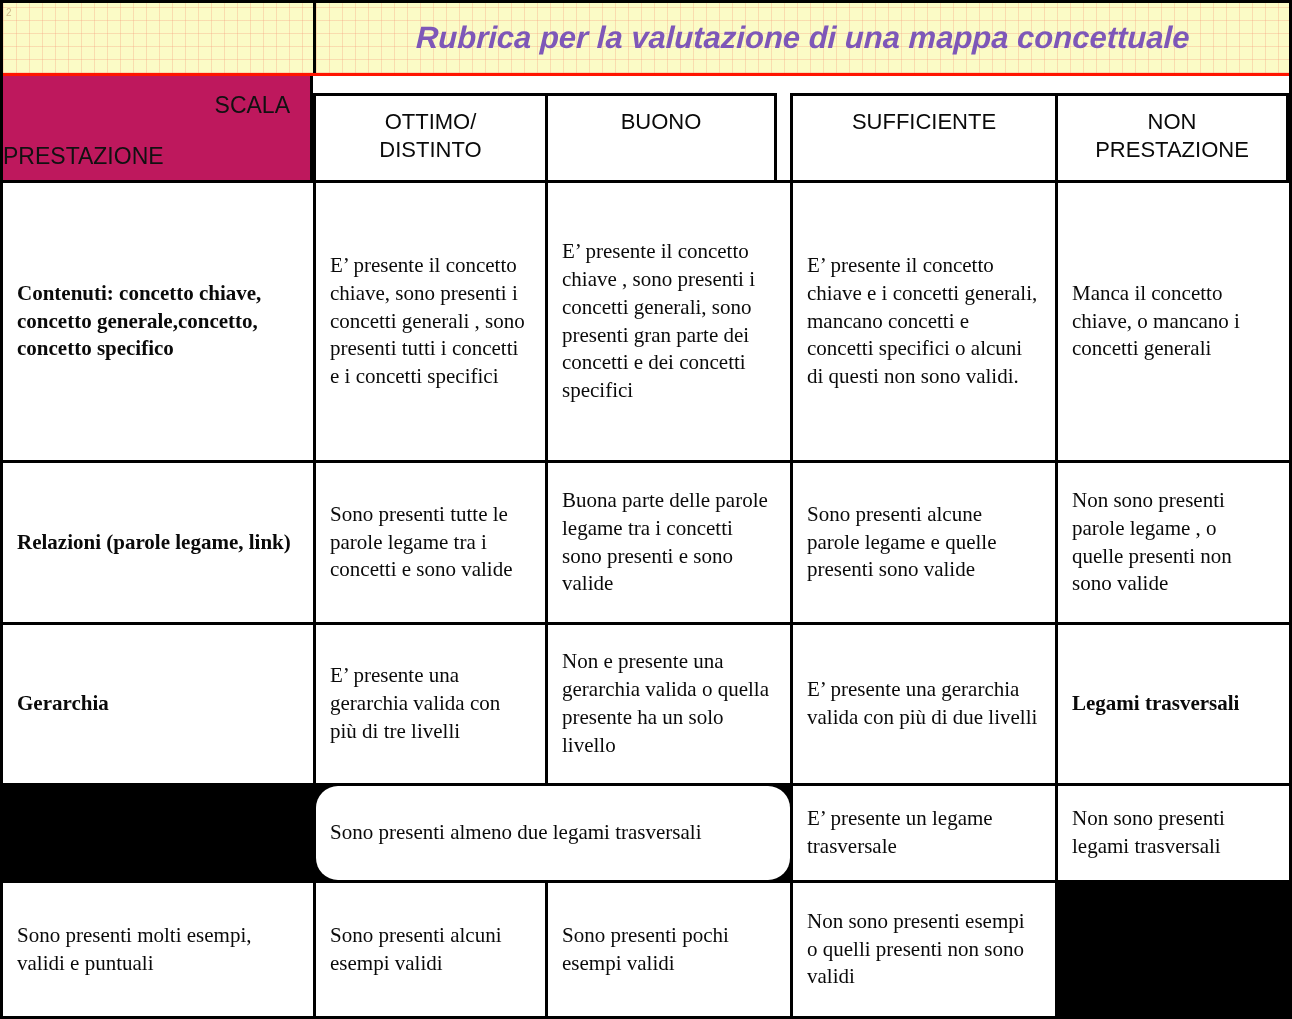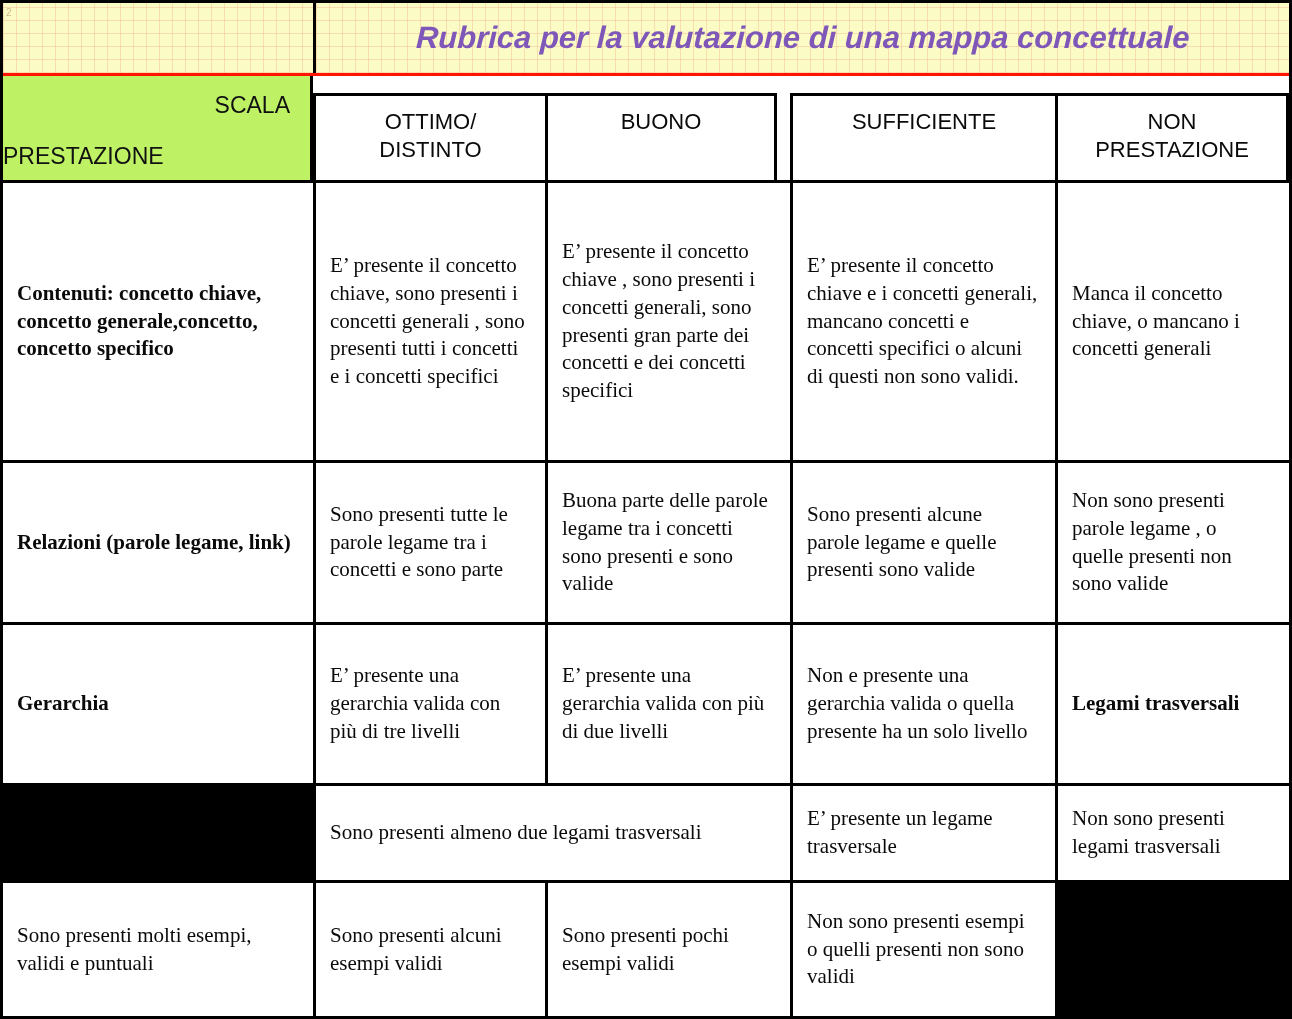--- a/index.html
+++ b/index.html
@@ -36,21 +36,21 @@
   }
   .corner-mark{
     position:absolute;left:3px;top:4px;
     font-family:"Liberation Sans", sans-serif;
     font-size:10px;color:#9a6a40;opacity:.45;
   }
   .redline{position:absolute;left:0;top:70px;width:1286px;height:3px;background:#ff1500;}
   
   .hdr-left{
     position:absolute;left:0;top:73px;width:310px;height:104px;
-    box-sizing:border-box;border-right:3px solid #000;background:#bef264;
+    box-sizing:border-box;border-right:3px solid #000;background:#be185d;
     font-family:"Liberation Sans", sans-serif;font-size:23px;color:#111;
   }
   .scala-label{position:absolute;right:20px;top:16px;}
   .prestazione-label{position:absolute;left:0;bottom:10px;}
   .scale-cell{
     position:absolute;top:90px;height:87px;
     box-sizing:border-box;background:#fff;
     border:3px solid #000;border-bottom:none;
     display:flex;align-items:flex-start;justify-content:center;
     padding-top:12px;
@@ -72,21 +72,21 @@
     gap:3px;background:#000;
   }
   .cell{
     background:#fff;
     display:flex;align-items:center;
     box-sizing:border-box;
     font-size:21px;line-height:1.33;
     padding:8px 10px 8px 14px;
   }
   .crit{font-weight:bold;padding-right:20px;}
-  .span2{grid-column:2 / 4;}
+  .span2{grid-column:2 / 4;border-radius:22px;}
   .body-cell{padding-right:16px;}
 </style>
 </head>
 <body>
 
 <div class="page">
 
   <div class="band band-left">
     <span class="corner-mark">2</span>
   </div>
@@ -109,29 +109,29 @@
 
   <div class="grid">
 
     <div class="cell crit">Contenuti: concetto chiave, concetto generale,concetto, concetto specifico</div>
     <div class="cell body-cell">E’ presente il concetto chiave, sono presenti i concetti generali , sono presenti tutti i concetti e i concetti specifici</div>
     <div class="cell body-cell">E’ presente il concetto chiave , sono presenti i concetti generali, sono presenti gran parte dei concetti e dei concetti specifici</div>
     <div class="cell body-cell">E’ presente il concetto chiave e i concetti generali, mancano concetti e concetti specifici o alcuni di questi non sono validi.</div>
     <div class="cell body-cell">Manca il concetto chiave, o mancano i concetti generali</div>
 
     <div class="cell crit">Relazioni (parole legame, link)</div>
-    <div class="cell body-cell">Sono presenti tutte le parole legame tra i concetti e sono parte</div>
+    <div class="cell body-cell">Sono presenti tutte le parole legame tra i concetti e sono valide</div>
     <div class="cell body-cell">Buona parte delle parole legame tra i concetti sono presenti e sono valide</div>
     <div class="cell body-cell">Sono presenti alcune parole legame e quelle presenti sono valide</div>
     <div class="cell body-cell">Non sono presenti parole legame , o quelle presenti non sono valide</div>
 
     <div class="cell crit">Gerarchia</div>
     <div class="cell body-cell">E’ presente una gerarchia valida con più di tre livelli</div>
+    <div class="cell body-cell">Non e presente una gerarchia valida o quella presente ha un solo livello</div>
     <div class="cell body-cell">E’ presente una gerarchia valida con più di due livelli</div>
-    <div class="cell body-cell">Non e presente una gerarchia valida o quella presente ha un solo livello</div>
 
     <div class="cell crit">Legami trasversali</div>
     <div class="cell body-cell span2">Sono presenti almeno due legami trasversali</div>
     <div class="cell body-cell">E’ presente un legame trasversale</div>
     <div class="cell body-cell">Non sono presenti legami trasversali</div>
 
     <div class="cell body-cell">Sono presenti molti esempi, validi e puntuali</div>
     <div class="cell body-cell">Sono presenti alcuni esempi validi</div>
     <div class="cell body-cell">Sono presenti pochi esempi validi</div>
     <div class="cell body-cell">Non sono presenti esempi o quelli presenti non sono validi</div>

